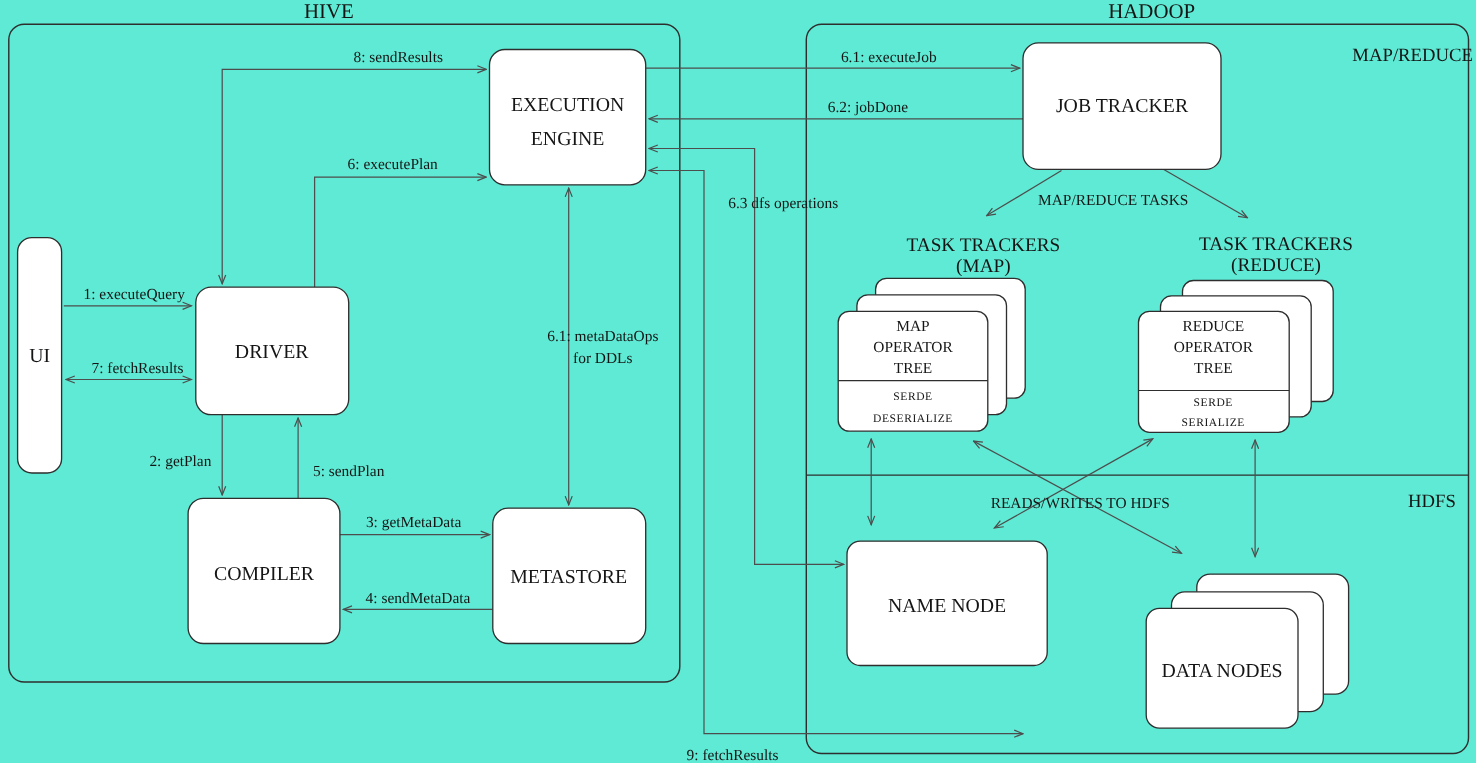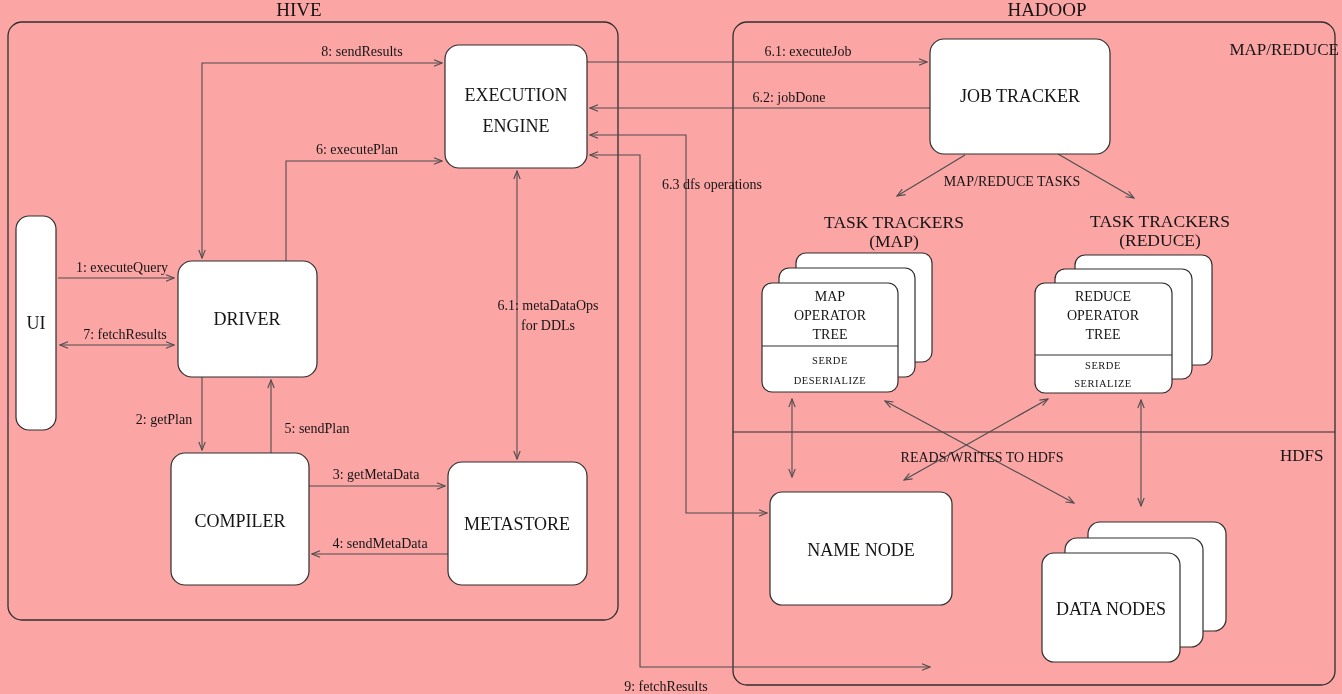--- a/index.html
+++ b/index.html
@@ -4,21 +4,21 @@
 <style>
   html, body {
     margin: 0;
     padding: 0;
     background: #ffffff;
   }
   #canvas {
     position: relative;
     width: 1342px;
     height: 694px;
-    background: #fca5a5;
+    background: #5eead4;
     overflow: hidden;
   }
   svg { display: block; }
   .container-box {
     fill: none;
     stroke: #2e2e2e;
     stroke-width: 1.3;
   }
   .node-box {
     fill: #ffffff;

